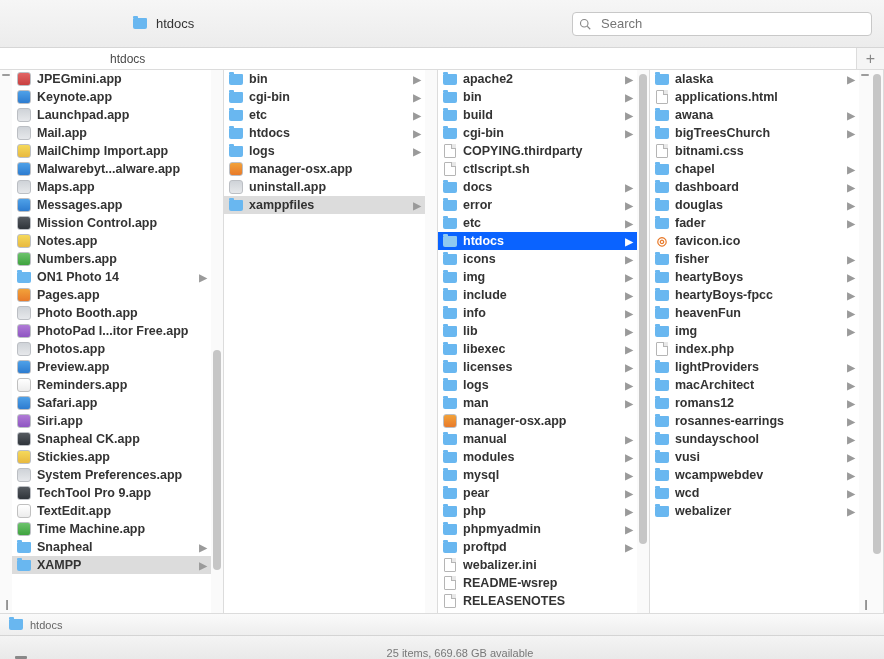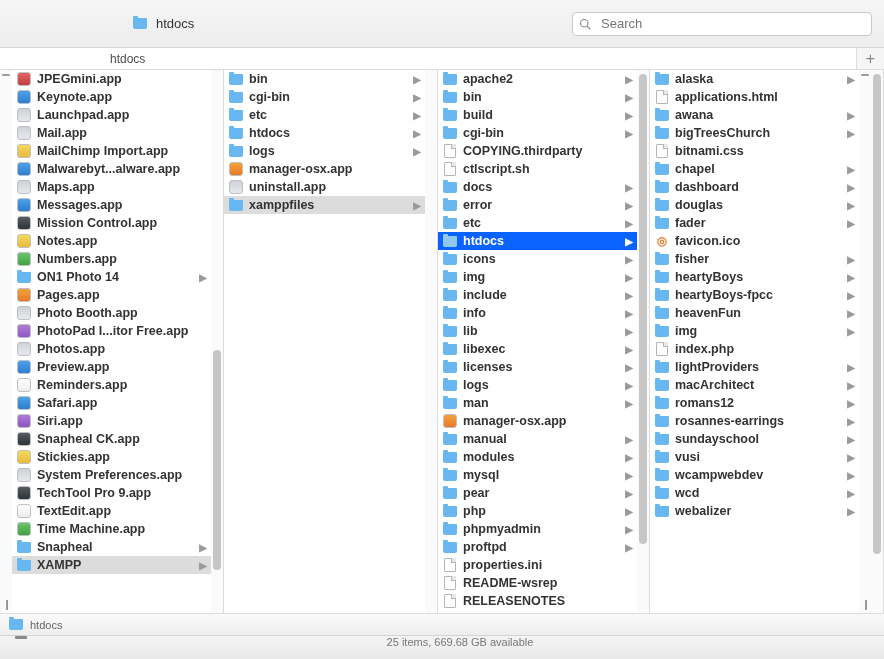--- a/index.html
+++ b/index.html
@@ -40,21 +40,21 @@
     .app-red .app-icon { background: linear-gradient(#e26565, #c94040); }
     .app-green .app-icon { background: linear-gradient(#6dc36d, #3ea33e); }
     .app-dark .app-icon { background: linear-gradient(#555a60, #2f343a); }
     .app-yellow .app-icon { background: linear-gradient(#f5d95b, #e8b93f); }
     .app-purple .app-icon { background: linear-gradient(#b07bd6, #8e55c2); }
     .app-white .app-icon { background: linear-gradient(#fff, #ececec); border: 1px solid #c0c0c0; }
     .favicon-icon { font-size: 12px; color: #e87a2a; }
     .scrollbar { width: 12px; background: #fafafa; position: relative; }
     .thumb { position: absolute; left: 2px; right: 2px; background: #c6c6c6; border-radius: 4px; }
     .bottom-path { height: 22px; background: linear-gradient(#fafafa, #eee); border-top: 1px solid #dcdcdc; display: flex; align-items: center; padding-left: 8px; gap: 6px; font-size: 11px; color: #666; }
-    .status-bar { height: 24px; background: linear-gradient(#f4f4f4, #e9e9e9); border-top: 1px solid #d4d4d4; display: flex; align-items: flex-start; justify-content: center; font-size: 11px; color: #787878; position: relative; padding-left: 36px; }
+    .status-bar { height: 24px; background: linear-gradient(#f4f4f4, #e9e9e9); border-top: 1px solid #d4d4d4; display: flex; align-items: flex-end; justify-content: center; font-size: 11px; color: #787878; position: relative; padding-left: 36px; }
     .sel-indicator { position: absolute; left: 15px; width: 12px; height: 3px; background: #888; border-radius: 1px; }
     .gutter-handle { font-size: 11px; color: #888; letter-spacing: -2px; }
   </style>
 </head>
 <body>
 
 <div class="titlebar">
   <div class="title-left">
     <span class="icon-slot">
         <span class="folder-icon"></span>
@@ -543,21 +543,21 @@
             <span class="icon-slot">
               <span class="folder-icon"></span>
             </span>
             <span class="label">proftpd</span>
             <span class="chev">▶</span>
           </li>
           <li class="row">
             <span class="icon-slot">
               <span class="file-icon"></span>
             </span>
-            <span class="label">properties.ini</span>
+            <span class="label">webalizer.ini</span>
             <span class="chev"></span>
           </li>
           <li class="row">
             <span class="icon-slot">
               <span class="file-icon"></span>
             </span>
             <span class="label">README-wsrep</span>
             <span class="chev"></span>
           </li>
           <li class="row">

